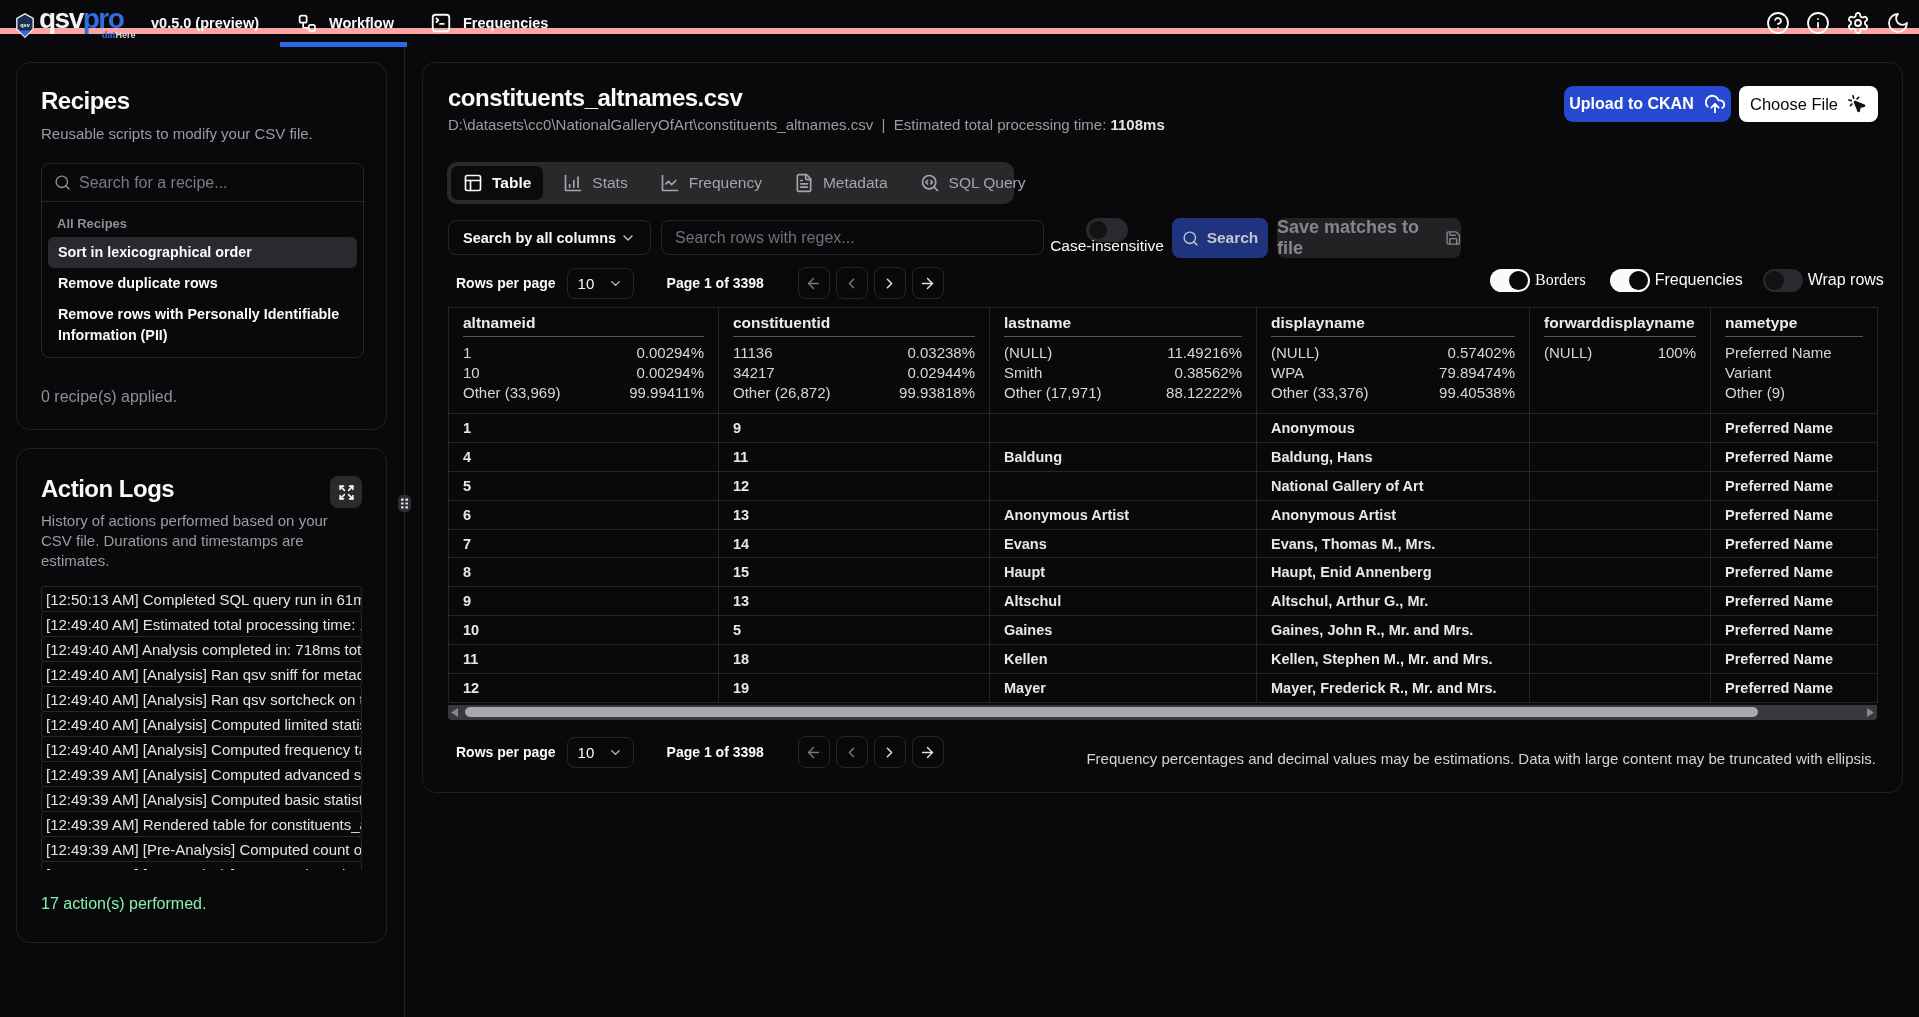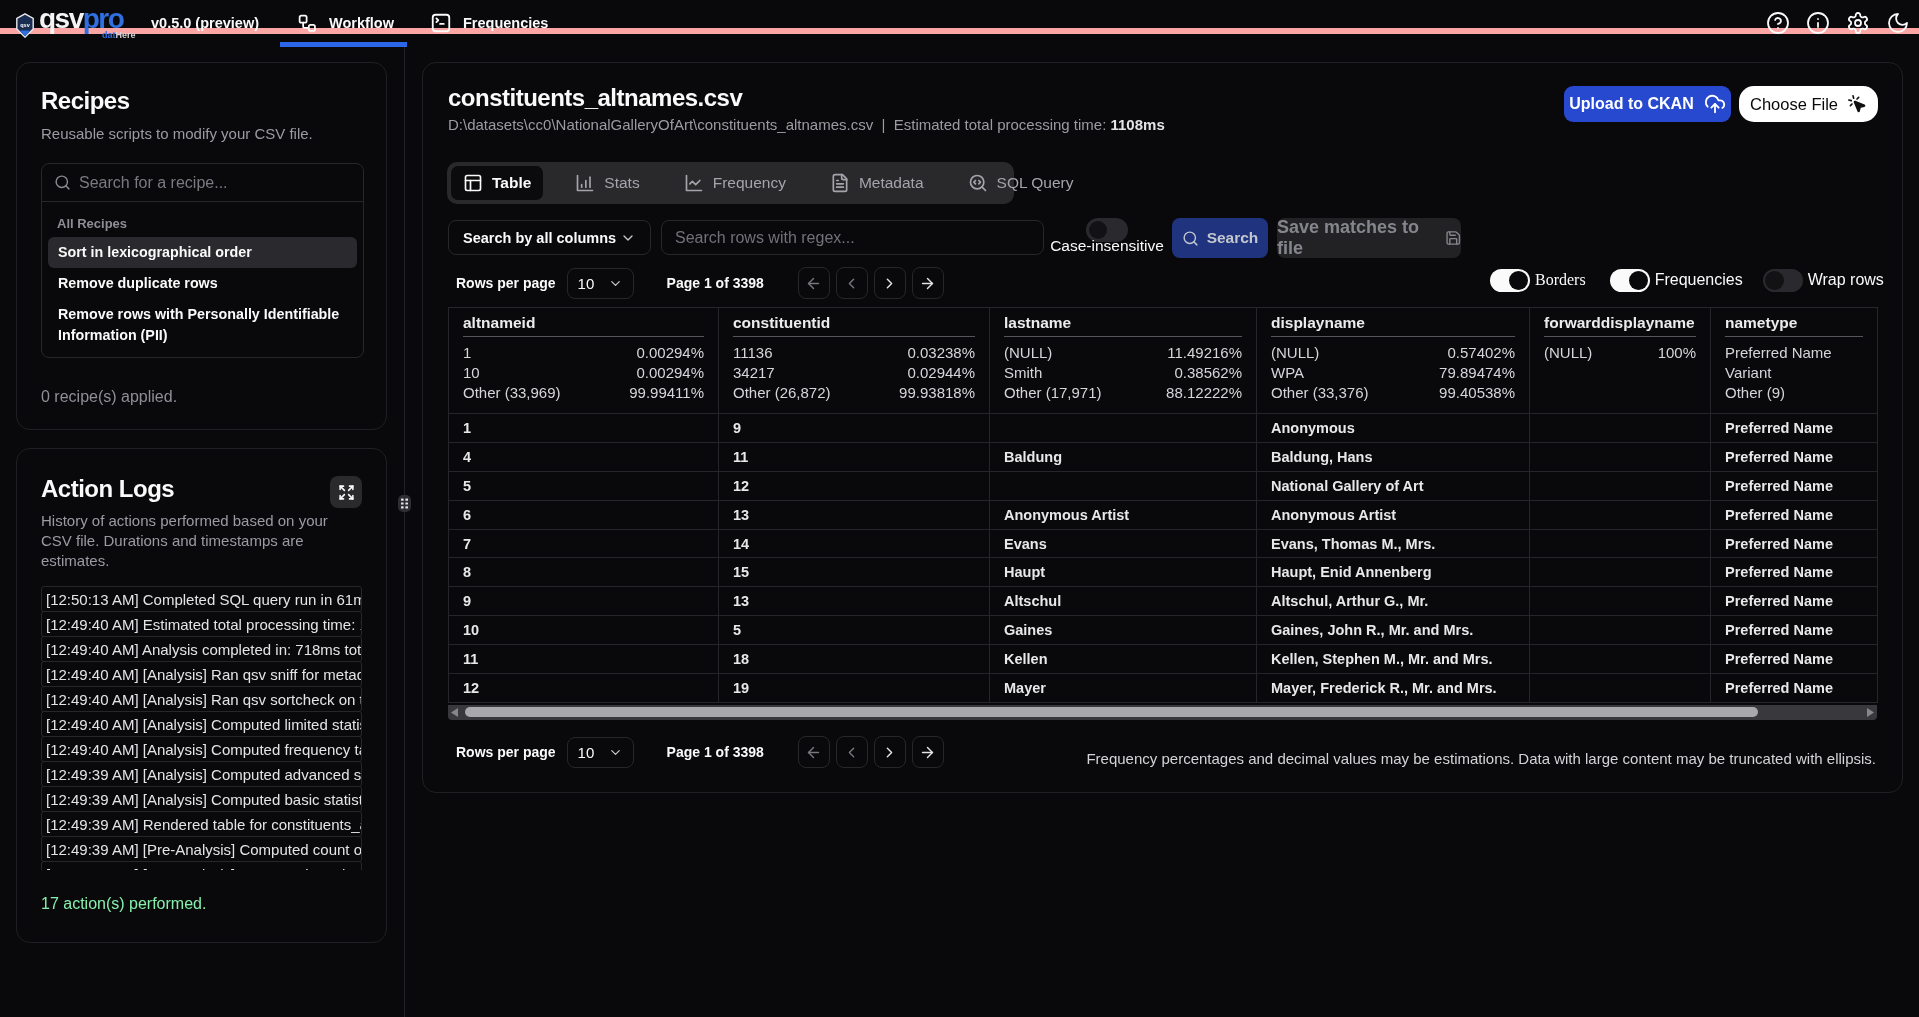--- a/index.html
+++ b/index.html
@@ -40,23 +40,23 @@
   
   #divider { position:absolute; left:404px; top:47px; width:1px; height:970px; background:#222226; }
   #divhandle { position:absolute; left:398px; top:495px; width:13px; height:17px; background:#2e2e32; border-radius:5px; display:flex; align-items:center; justify-content:center; }
 
   
   #main { left:422px; top:62px; width:1481px; height:731px; }
   #mtitle { position:absolute; left:25px; top:21px; font-size:24px; font-weight:bold; letter-spacing:-0.5px; color:#fafafa; }
   #msub { position:absolute; left:25px; top:53px; font-size:15px; color:#9b9ba3; }
   #msub b { color:#e4e4e7; }
   #btn-upload { position:absolute; left:1141px; top:23px; width:167px; height:36px; background:#2749cf; border-radius:9px; display:flex; align-items:center; justify-content:center; gap:10px; font-size:16px; font-weight:bold; color:#fff; }
-  #btn-choose { position:absolute; left:1316px; top:23px; width:139px; height:36px; background:#ffffff; border-radius:15px; display:flex; align-items:center; justify-content:center; gap:9px; font-size:16.5px; color:#09090b; }
-
-  #tabbar { position:absolute; left:24px; top:99px; width:567px; height:42px; background:#29292c; border-radius:10px; display:flex; align-items:center; padding:4px; gap:16px; }
+  #btn-choose { position:absolute; left:1316px; top:23px; width:139px; height:36px; background:#ffffff; border-radius:8px; display:flex; align-items:center; justify-content:center; gap:9px; font-size:16.5px; color:#09090b; }
+
+  #tabbar { position:absolute; left:24px; top:99px; width:567px; height:42px; background:#29292c; border-radius:10px; display:flex; align-items:center; padding:4px; gap:4px; }
   .tab { display:flex; align-items:center; gap:9px; font-size:15.5px; color:#a4a4ab; padding:0 12px; height:34px; border-radius:7px; white-space:nowrap; }
   .tab.active { background:#0b0b0d; color:#fafafa; font-weight:bold; }
   .obtn { border:1px solid #27272a; border-radius:8px; background:transparent; color:#fafafa; display:flex; align-items:center; }
 
   
   #tbl { position:absolute; left:25px; top:244px; width:1429px; border-collapse:collapse; table-layout:fixed; }
   #tbl th, #tbl td { border:1px solid #26262a; font-weight:normal; text-align:left; vertical-align:top; overflow:hidden; white-space:nowrap; }
   #tbl td { height:28.9px; vertical-align:middle; padding:0 14px; font-size:14.5px; font-weight:bold; color:#e8e8ea; }
   .hname { font-size:15.5px; font-weight:bold; color:#ececee; padding:6px 14px 4px 14px; }
   .hline { border-top:1px solid #55555c; margin:0 14px; }

